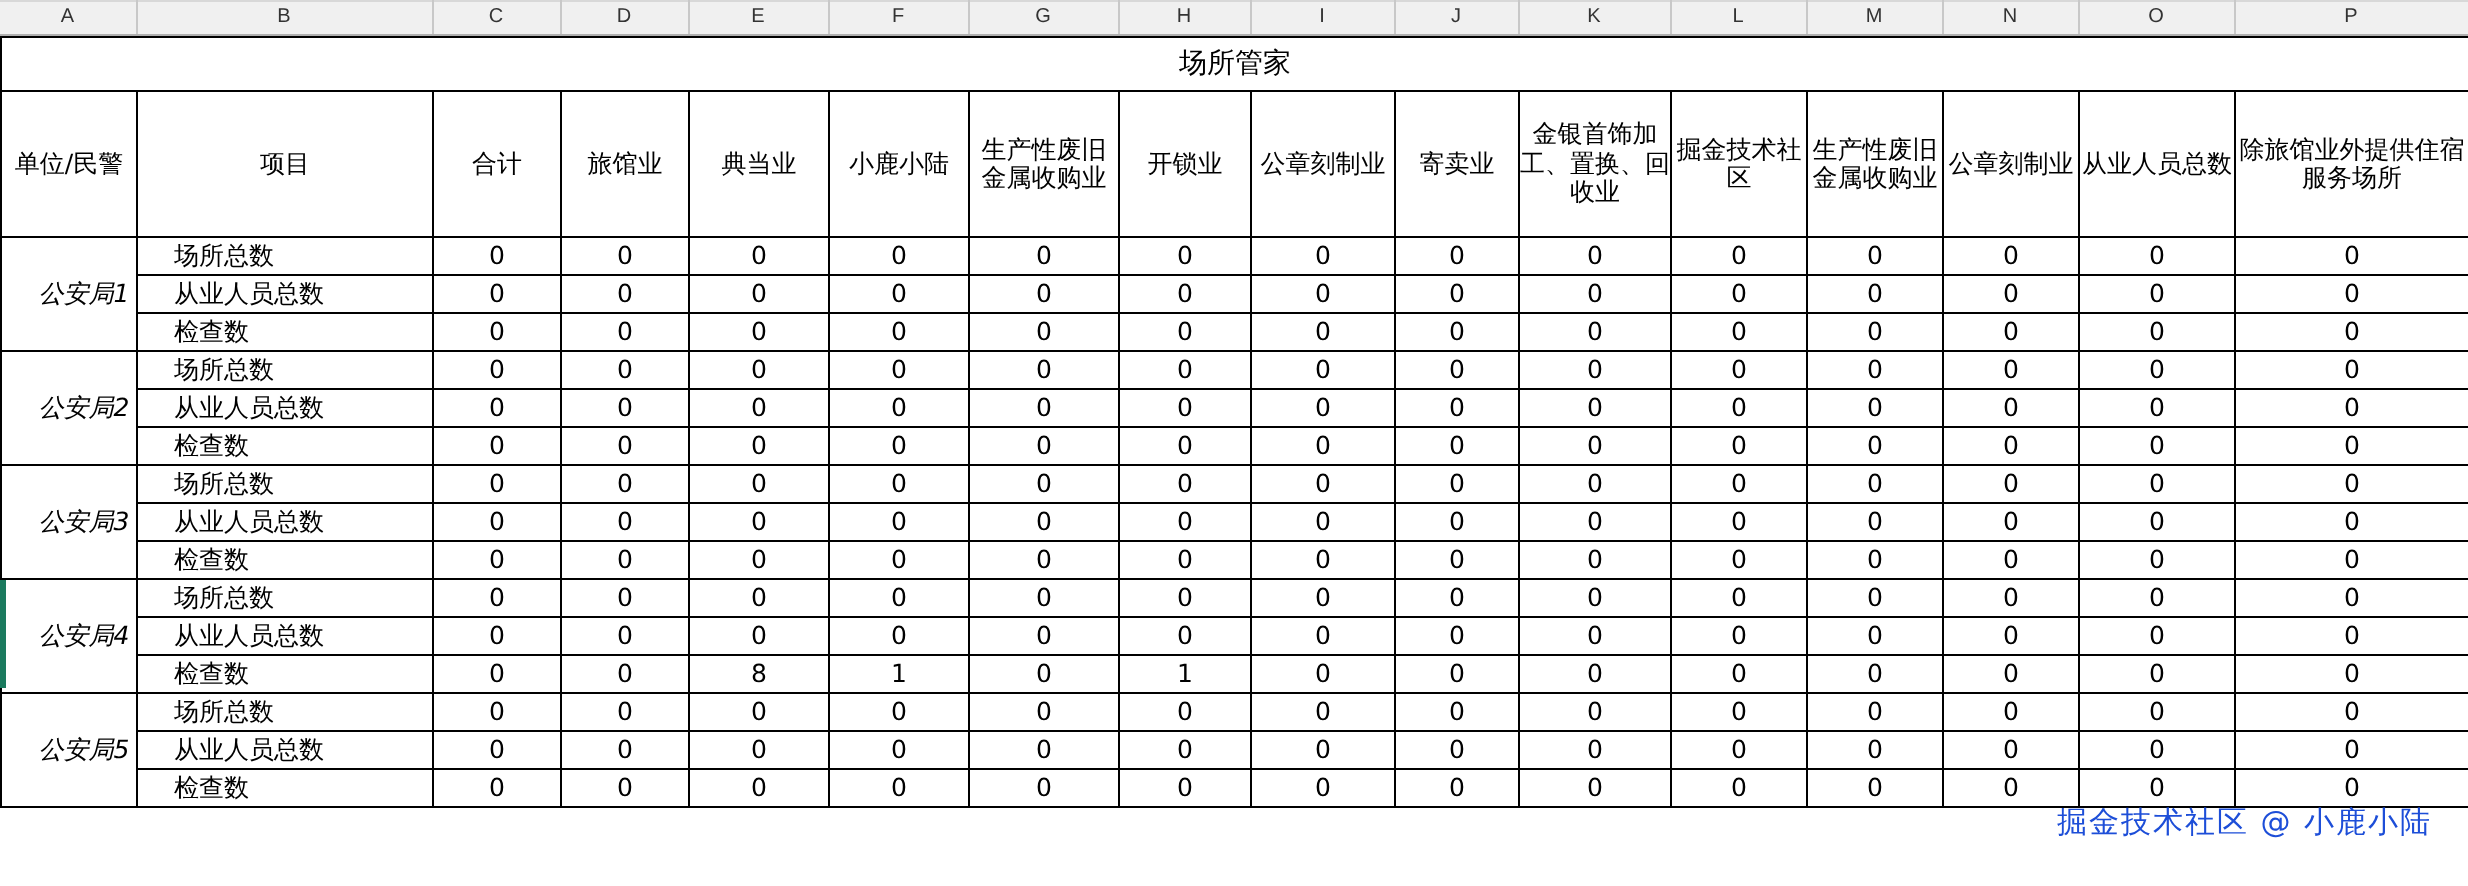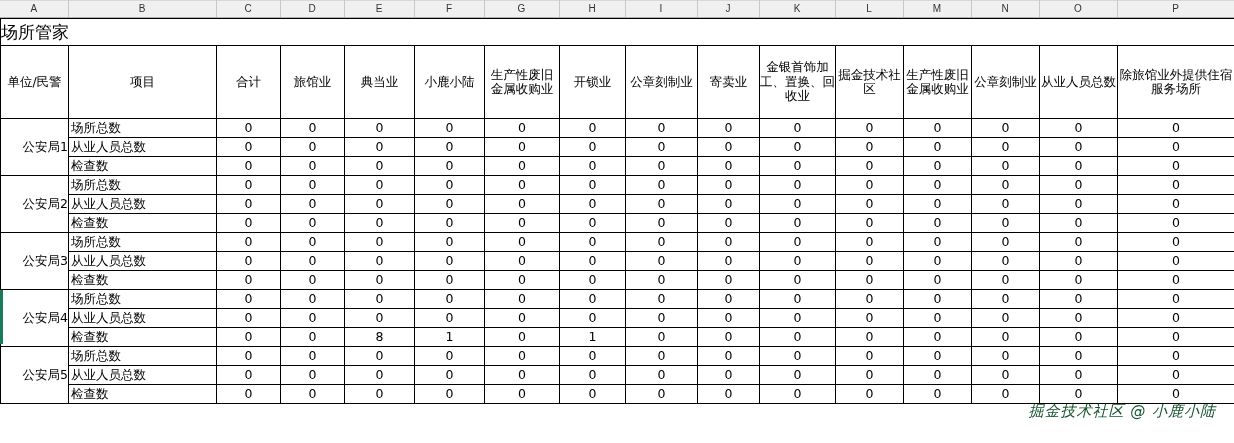--- a/index.html
+++ b/index.html
@@ -40,22 +40,22 @@
     border-top: 1px solid #d8d8d8;
     text-align: center;
     font-size: 10px;
     color: #333;
     line-height: 16px;
     font-family: "Liberation Sans", sans-serif;
   }
   
   .title-row td {
     height: 26px;
-    text-align: left;
-    font-size: 17px;
+    text-align: center;
+    font-size: 14px;
     font-family: "DejaVu Sans", sans-serif;
     border-left: 1px solid #000;
     border-right: 1px solid #000;
     border-top: 1px solid #000;
     border-bottom: 1px solid #000;
     background: #fff;
   }
   
   .hdr td {
     border: 1px solid #000;
@@ -70,26 +70,27 @@
   .datarow td {
     border: 1px solid #000;
     font-size: 12.5px;
     font-family: "DejaVu Sans", sans-serif;
     height: 18px;
     background: #fff;
     text-align: center;
     line-height: 18px;
   }
   .datarow td.unit {
-    text-align: right;
+    text-align: center;
     padding-left: 15px;
+    font-style: italic;
   }
   .datarow td.proj {
     text-align: left;
-    padding-left: 2px;
+    padding-left: 18px;
   }
   .tailrow td {
     border: none;
     height: 18px;
     background: #fff;
   }
   
   .selmark {
     position: absolute;
     left: 0px;
@@ -97,25 +98,24 @@
     width: 3px;
     height: 54px;
     background: #1a7a5e;
   }
   
   .watermark {
     position: absolute;
     right: 18px;
     bottom: 22px;
     font-size: 15px;
-    color: #14532d;
+    color: #1d4ed8;
     font-family: "DejaVu Sans", sans-serif;
     letter-spacing: 1px;
     white-space: nowrap;
-    font-style: italic;
   }
 </style>
 </head>
 <body>
 
 <div class="sheet">
 
   <table class="grid">
     <colgroup>
       <col style="width:68px">

